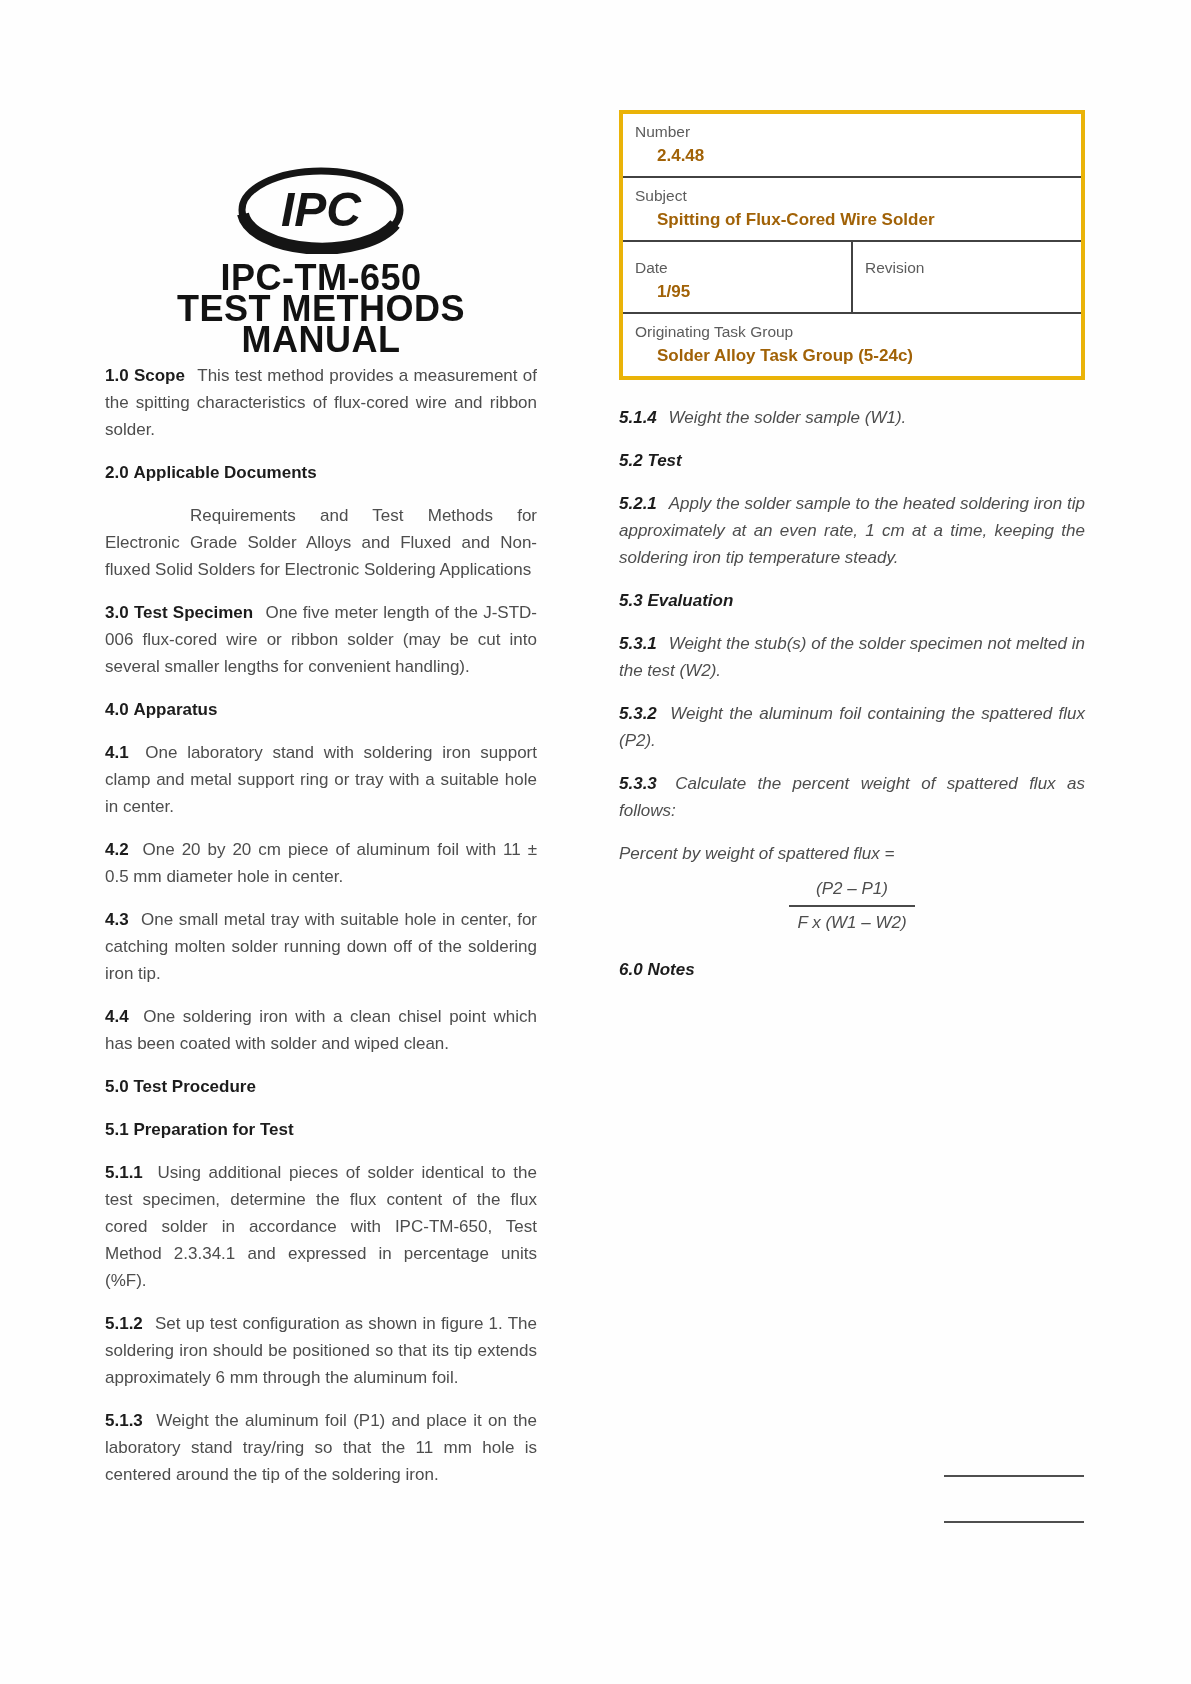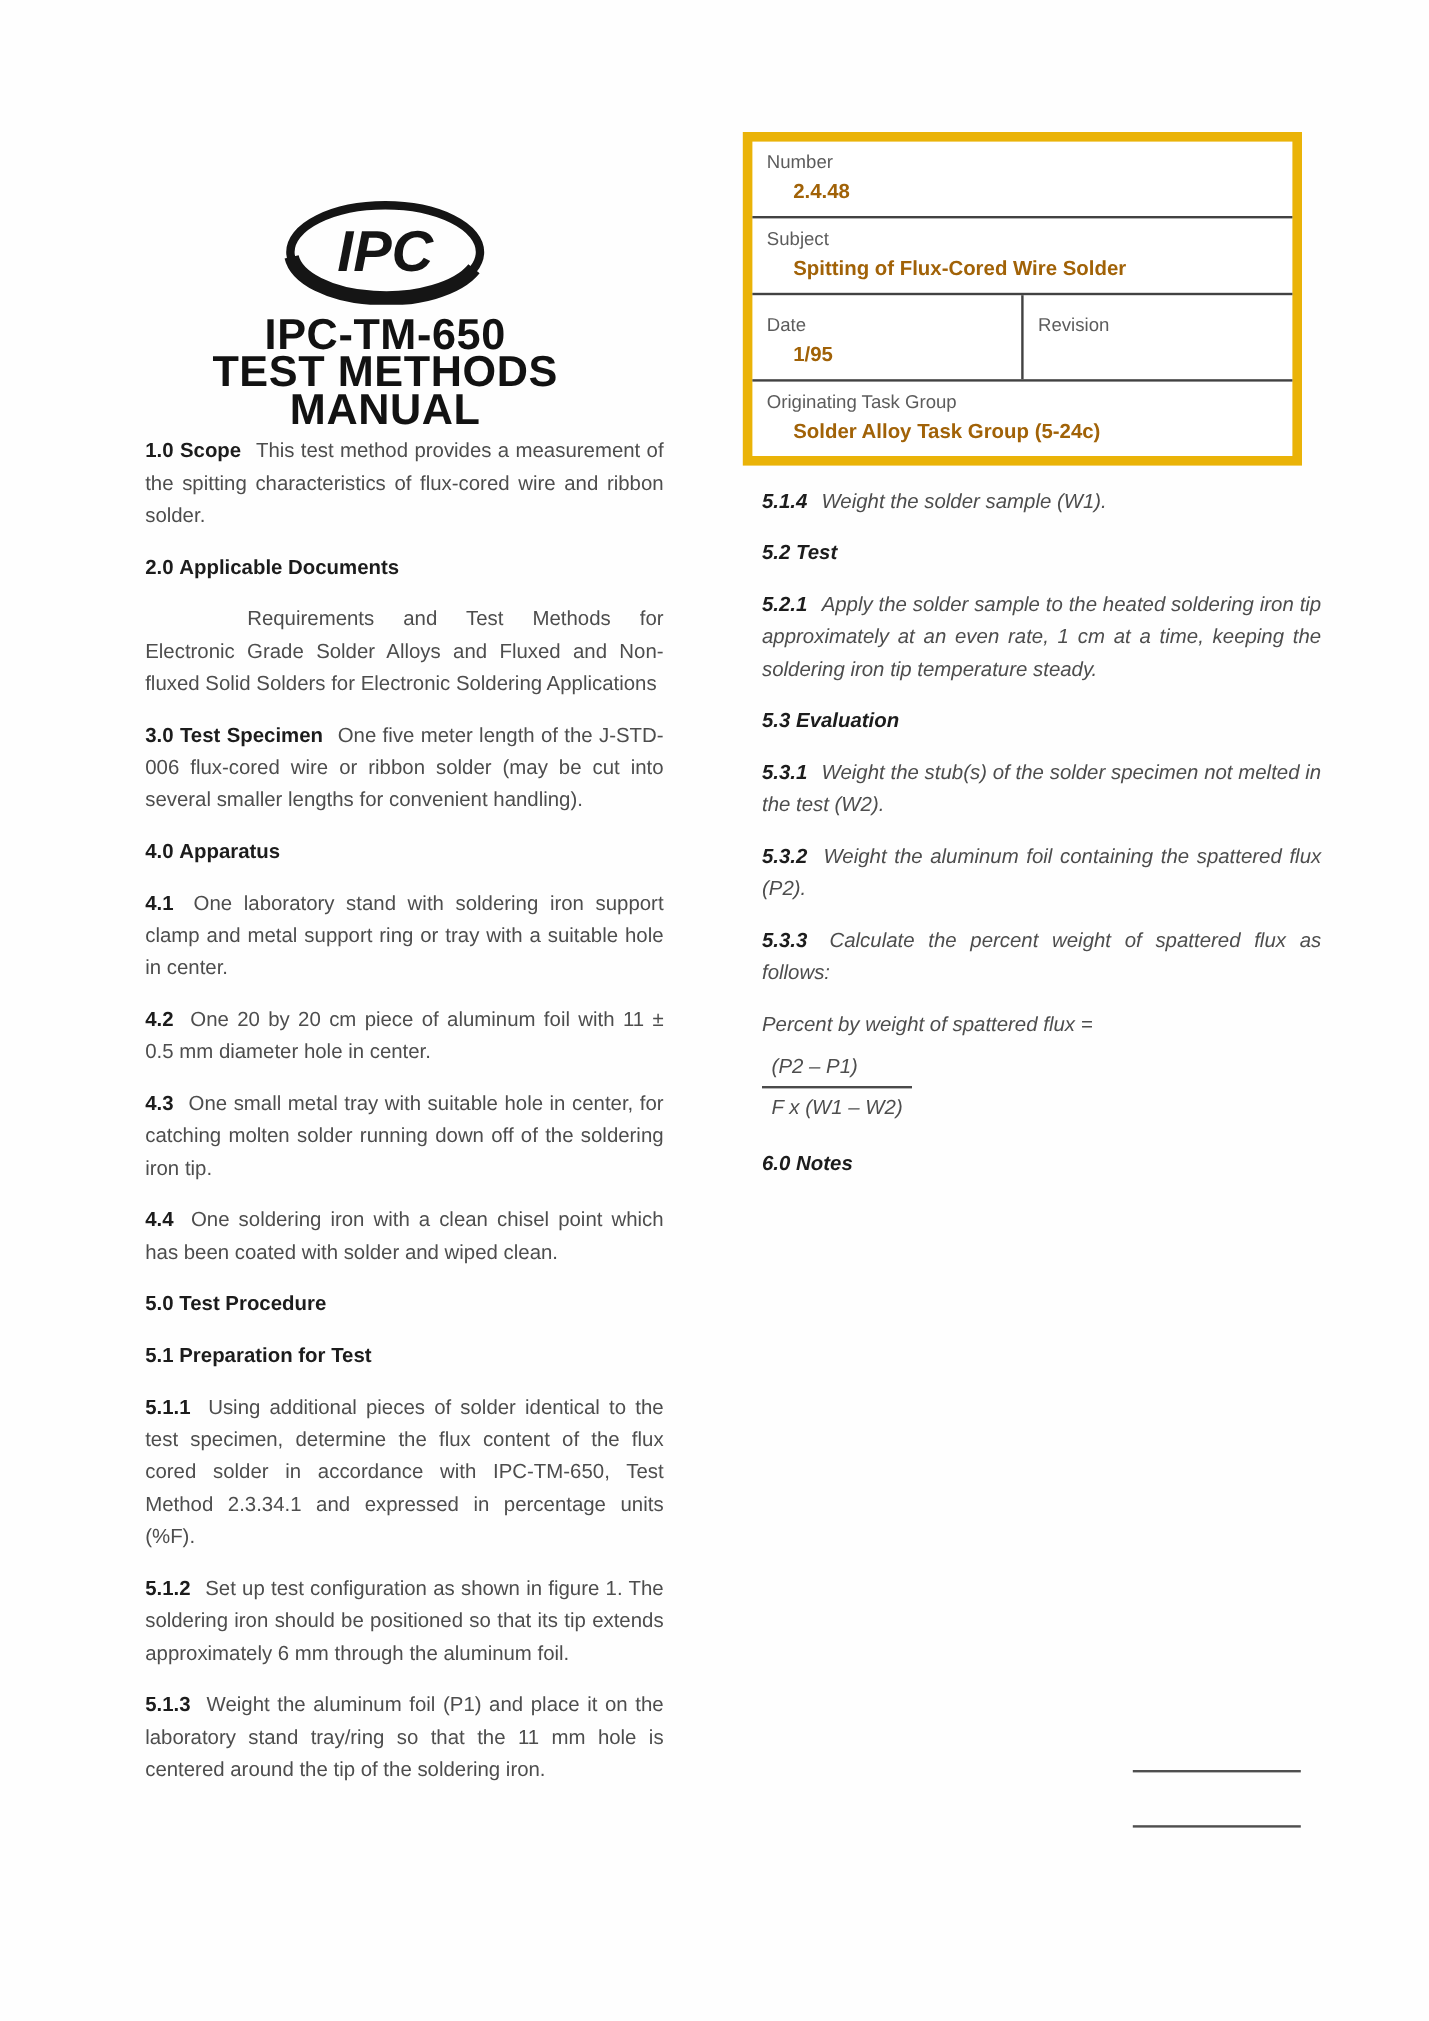--- a/index.html
+++ b/index.html
@@ -31,47 +31,47 @@
     letter-spacing: 0.5px;
   }
   .manual-title.first { margin-top: 4px; }
 
   
   .info-table {
     position: absolute;
     left: 619px;
     top: 110px;
     width: 466px;
-    border: 8px solid #eab308;
+    border: 4px solid #eab308;
     background: #fff;
   }
   .it-row { border-bottom: 2px solid #424242; padding: 8px 12px 10px; }
   .it-row:last-child { border-bottom: none; }
   .it-split { display: flex; padding: 0; }
   .it-cell { flex: 1; padding: 16px 12px 10px; }
   .it-cell.rightcell { border-left: 2px solid #424242; }
   .it-label { font-size: 15.5px; color: #5c5c5c; line-height: 19px; }
   .it-value {
     font-size: 17px; font-weight: bold; color: #a16207;
     margin-top: 5px; padding-left: 22px; line-height: 20px;
   }
 
   
-  .col { position: absolute; width: 432px; font-size: 17px; line-height: 27px; margin-left: 16px; }
+  .col { position: absolute; width: 432px; font-size: 17px; line-height: 27px; }
   .col-left  { left: 105px; top: 362px; }
   .col-right { left: 619px; top: 404px; width: 466px; font-style: italic; }
 
   .para, .h { margin: 0 0 16px 0; text-align: justify; }
   .h b, .para b { color: #1c1c1c; }
   b + .txt { margin-left: 7px; }
   .indented { text-indent: 85px; }
 
   
   .formula-intro { margin: 0 0 10px 0; text-align: left; }
-  .frac-wrap { margin: 2px 0 20px 0; }
+  .frac-wrap { text-align: center; margin: 2px 0 20px 0; }
   .frac { display: inline-block; }
   .frac-num { padding: 0 8px 4px; border-bottom: 2px solid #4a4a4a; line-height: 24px; }
   .frac-den { padding: 4px 8px 0; line-height: 24px; }
 
   
   .footer-rule { position: absolute; width: 140px; height: 2px; background: #4f4f4f; }
   .footer-rule.r1 { left: 944px; top: 1475px; }
   .footer-rule.r2 { left: 944px; top: 1521px; }
 </style>
 </head>

